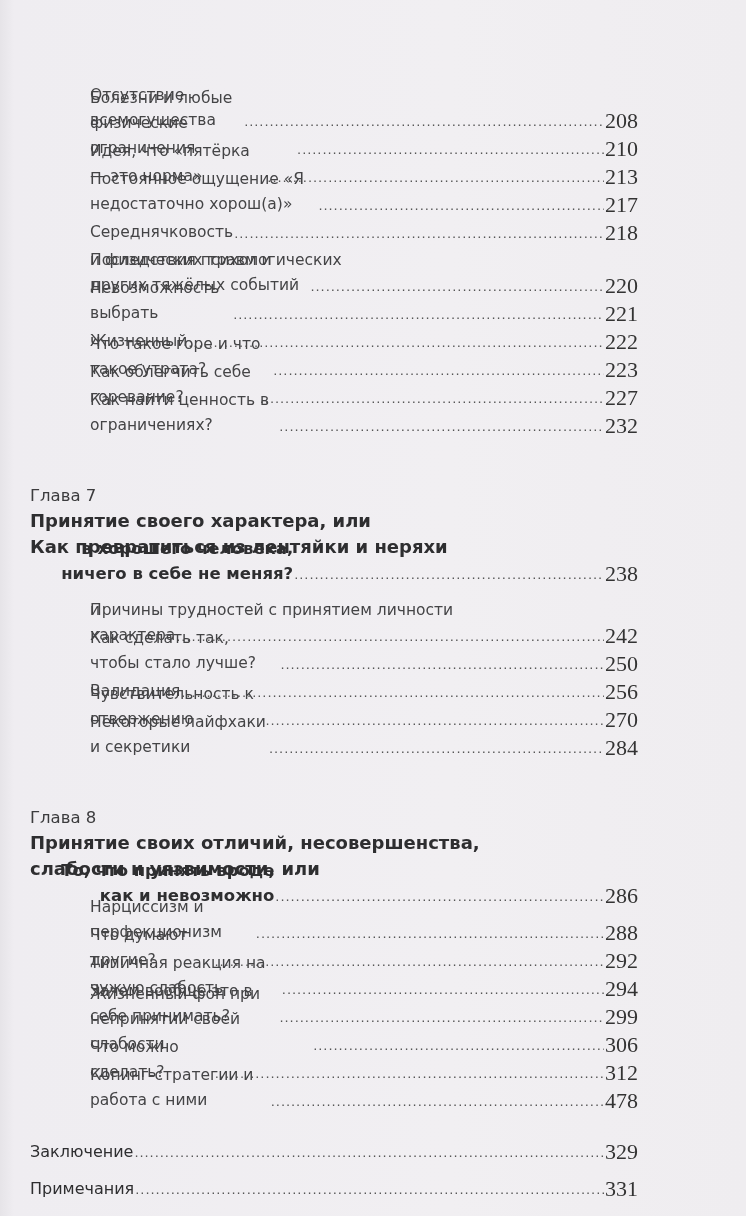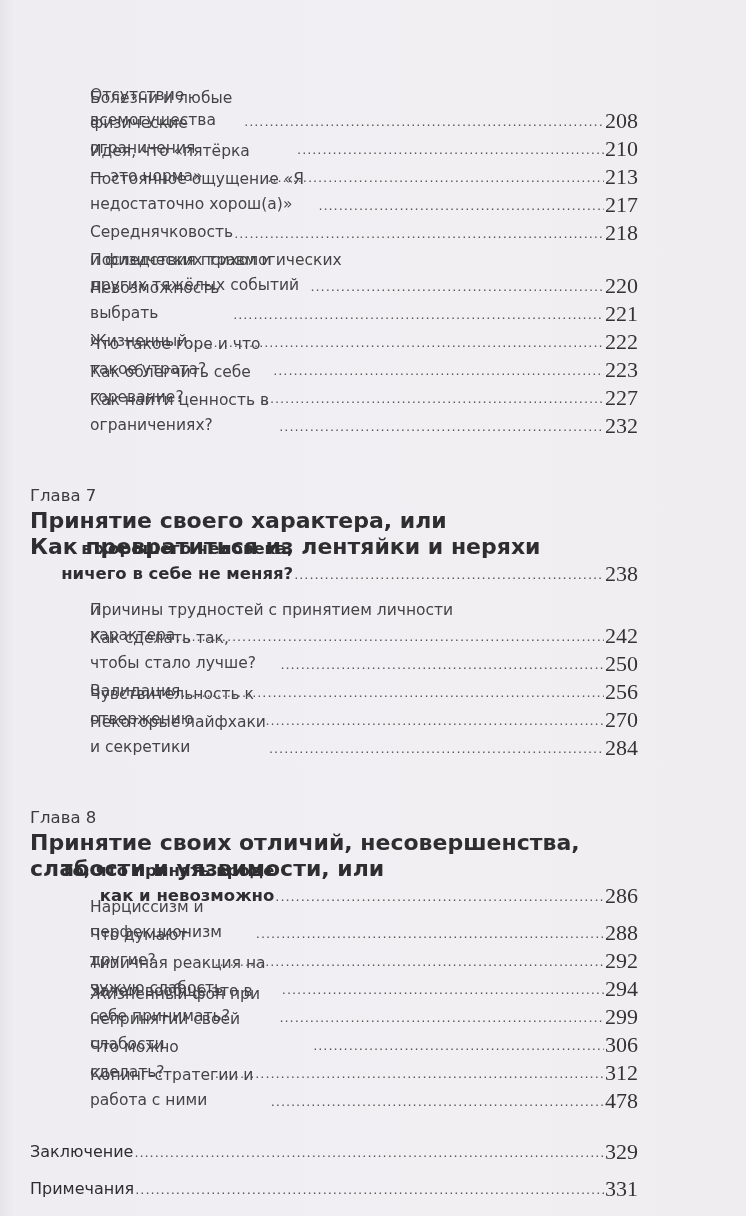--- a/index.html
+++ b/index.html
@@ -65,21 +65,21 @@
       color: #333;
     }
     .sub-gap { height: 3px; }
     .chapter-label {
       font-size: 16.5px;
       line-height: 24px;
       color: #3c3c3e;
       margin-top: 8px;
     }
     .chapter-title {
-      font-size: 22px;
+      font-size: 18px;
       font-weight: bold;
       line-height: 26px;
       color: #2e2e30;
     }
     .row.chapter-last .title {
       font-weight: bold;
       font-size: 16.5px;
       color: #2e2e30;
       text-align: right;
     }

